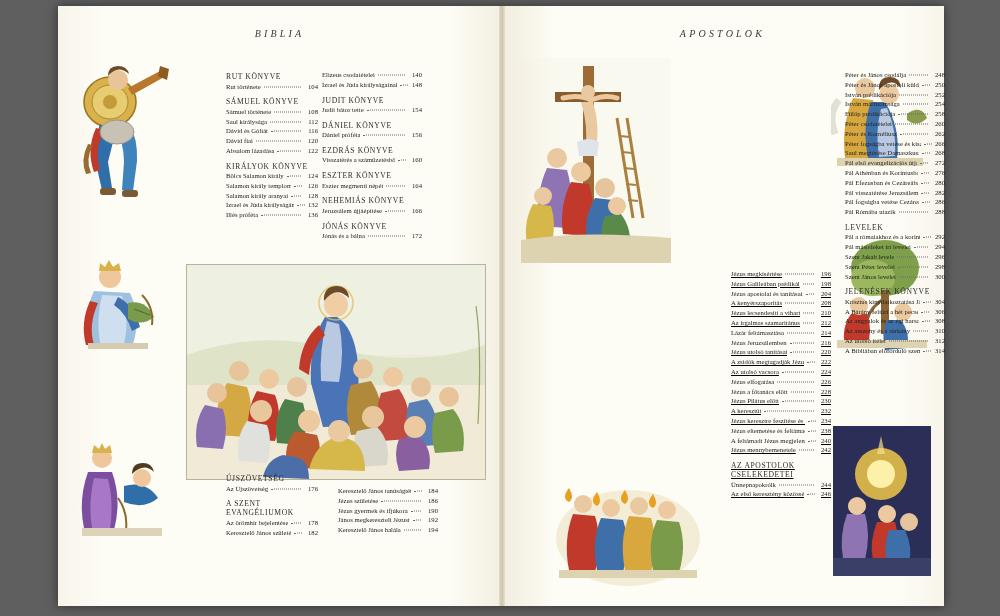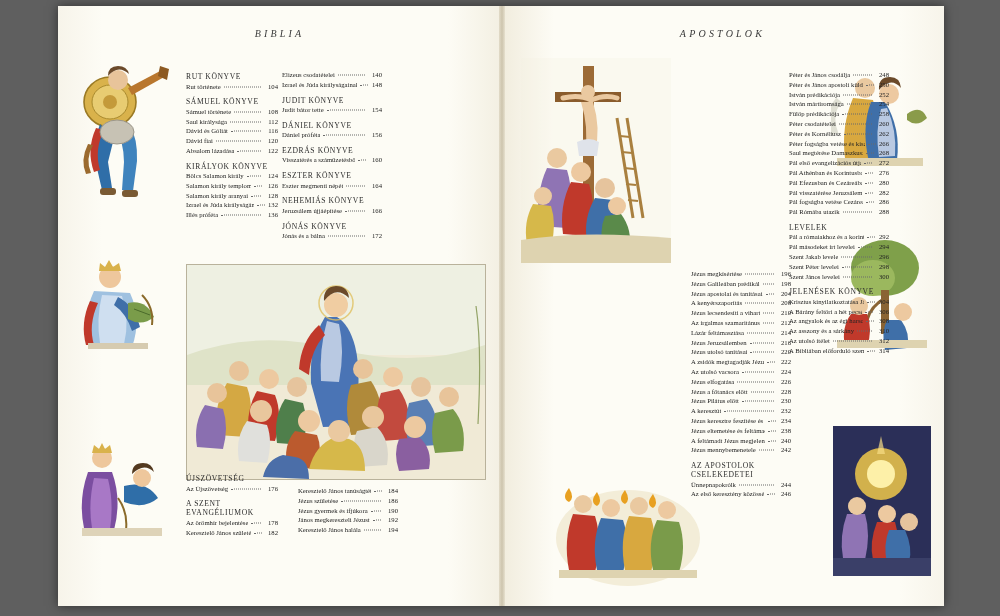--- a/index.html
+++ b/index.html
@@ -33,21 +33,21 @@
     position: absolute; top: 22px; width: 100%; text-align: center;
     font-size: 10px; letter-spacing: 3.2px; color: #3b3b3b;
     font-style: italic; font-family: "Liberation Serif", serif;
   }
   .folio {
     position: absolute; bottom: 18px; width: 100%; text-align: center;
     font-size: 9px; color: #4a4a4a; letter-spacing: 1px;
   }
 
   
-  .col { position: absolute; }
+  .col { position: absolute; margin-left: 40px; }
   .toc-list { list-style: none; margin: 0; padding: 0; }
   .toc-head {
     font-size: 7.6px; letter-spacing: .6px; color: #2d2d2d;
     margin: 7px 0 2.5px 0; text-transform: uppercase; font-weight: normal;
     font-family: "Liberation Serif", serif;
   }
   .toc-head.first { margin-top: 0; }
   .toc-row {
     display: flex; align-items: baseline;
     font-size: 6.7px; color: #242424; line-height: 1.0;
@@ -444,21 +444,21 @@
           <path d="M14 88 q-8 22 -4 44 l22 2 q6 -26 0 -46 z" fill="#8f74b4"></path>
           <circle cx="24" cy="80" r="9" fill="#eac9a0"></circle>
           <path d="M44 96 q-8 20 -4 38 l22 2 q6 -22 0 -40 z" fill="#c0392b"></path>
           <circle cx="54" cy="88" r="9" fill="#edc9a0"></circle>
           <path d="M72 104 q8 18 4 32 l-22 2 q-4 -20 2 -34 z" fill="#3f6fa8"></path>
           <circle cx="76" cy="96" r="9" fill="#e6c49d"></circle>
           <rect x="0" y="132" width="98" height="18" fill="#3a3f68"></rect>
         </svg>
       </div>
 
-      <div class="col" style="left:190px; top:265px; width:100px;">
+      <div class="col" style="left:190px; top:265px; width:100px;text-decoration:underline;">
         <ul class="toc-list">
             <li class="toc-row">
               <span class="t">Jézus megkísértése</span>
               <span class="dots"></span>
               <span class="p">196</span>
             </li>
             <li class="toc-row">
               <span class="t">Jézus Galileában prédikál</span>
               <span class="dots"></span>
               <span class="p">198</span>
@@ -555,21 +555,21 @@
               <span class="p">244</span>
             </li>
             <li class="toc-row">
               <span class="t">Az első keresztény közösség</span>
               <span class="dots"></span>
               <span class="p">246</span>
             </li>
           </ul>
       </div>
 
-      <div class="col" style="left:288px; top:66px; width:100px;">
+      <div class="col" style="left:304px; top:66px; width:100px;">
         <ul class="toc-list">
             <li class="toc-row">
               <span class="t">Péter és János csodálja</span>
               <span class="dots"></span>
               <span class="p">248</span>
             </li>
             <li class="toc-row">
               <span class="t">Péter és János apostoli küldetése</span>
               <span class="dots"></span>
               <span class="p">250</span>

